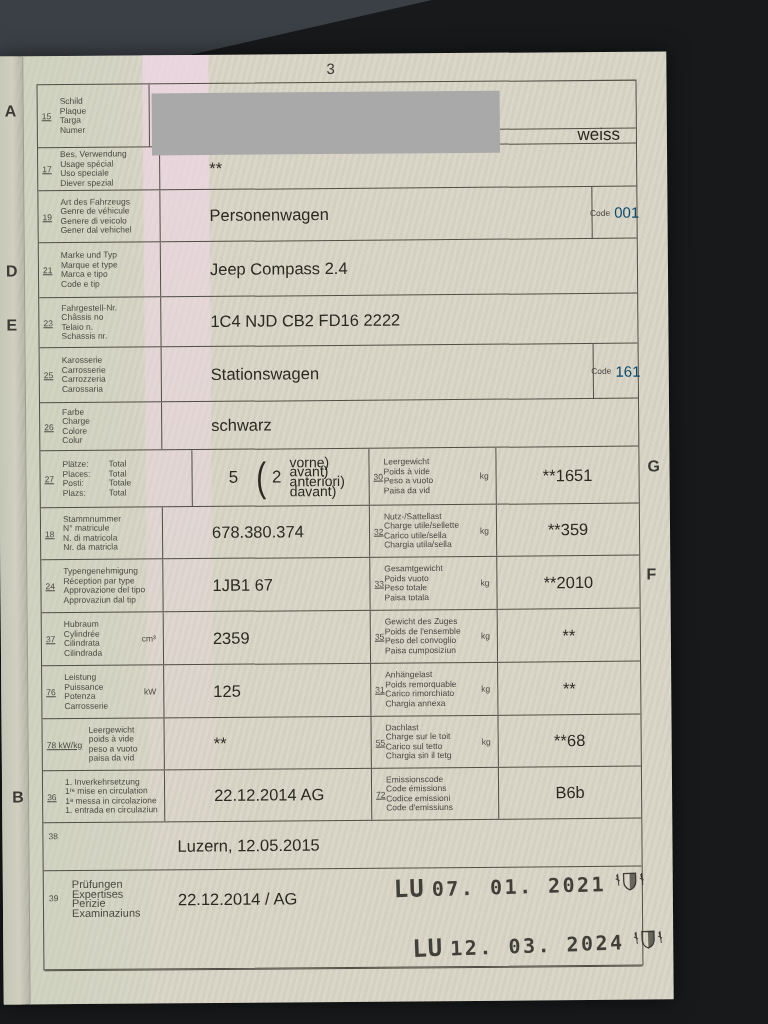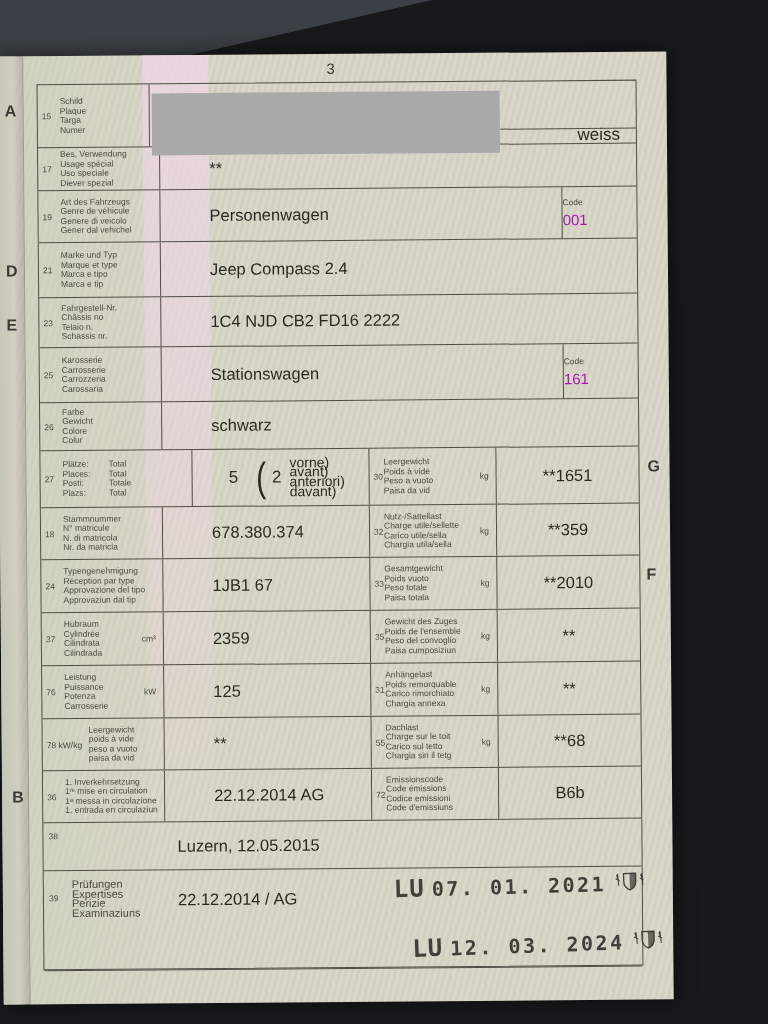--- a/index.html
+++ b/index.html
@@ -19,34 +19,34 @@
   .band-pink{position:absolute;left:146px;top:0;width:66px;height:830px;
        background:linear-gradient(180deg,rgba(238,214,228,.8),rgba(238,214,228,.38) 55%,rgba(238,214,228,0));}
   .pageno{position:absolute;left:330px;top:6px;font-size:15px;color:#3c3b33;}
   .vtable{position:absolute;left:40px;top:28px;width:600px;height:886px;border:1px solid #514e45;
        box-sizing:border-box;color:#4b4a42;}
   .row{display:flex;position:relative;box-sizing:border-box;border-bottom:1px solid #514e45;}
   .row:last-child{border-bottom:none;}
   .cl{width:122px;flex:none;position:relative;border-right:1px solid #514e45;box-sizing:border-box;}
   .cl15{width:112px;}
   .cl27{width:152px;}
-  .num{position:absolute;left:4px;top:50%;transform:translateY(-50%);font-size:8.5px;white-space:nowrap;}
+  .num{position:absolute;left:4px;top:50%;transform:translateY(-50%);font-size:8.5px;white-space:nowrap;text-decoration:underline;}
   .labels{position:absolute;left:22px;top:50%;transform:translateY(-50%);display:flex;flex-direction:column;}
   .labels span{font-size:8.5px;line-height:9.6px;white-space:nowrap;}
   .labels78{left:46px;}
   .lab2{display:flex;}
   .lab2 .c1{width:46px;}
   .unit{position:absolute;right:7px;top:50%;transform:translateY(-50%);font-size:8.5px;padding-left:38px;}
   .cv{flex:1;display:flex;align-items:center;padding-left:49px;font-size:16.5px;color:#2b2a22;box-sizing:border-box;}
   .cvl{width:206px;flex:none;display:flex;align-items:center;padding-left:49px;font-size:16.5px;color:#2b2a22;box-sizing:border-box;}
   .cvl27{width:176px;flex:none;display:flex;align-items:center;padding-left:36px;font-size:17px;color:#2b2a22;box-sizing:border-box;}
-  .codecell{width:75px;flex:none;border-left:1px solid #514e45;display:flex;flex-direction:column;
-       justify-content:center;gap:4px;box-sizing:border-box;}
+  .codecell{width:45px;flex:none;border-left:1px solid #514e45;display:flex;flex-direction:row;
+       align-items:center;justify-content:center;gap:4px;box-sizing:border-box;}
   .codecell .clab{font-size:8.5px;}
-  .codecell .cval{font-size:15px;color:#a21caf;}
+  .codecell .cval{font-size:15px;color:#0c4a6e;}
   .crl{width:128px;flex:none;position:relative;border-left:1px solid #514e45;border-right:1px solid #514e45;box-sizing:border-box;}
   .crl .labels{left:14px;}
   .crv{width:142px;flex:none;display:flex;align-items:center;justify-content:center;font-size:16.5px;color:#2b2a22;}
   .cv15{flex:1;position:relative;}
   .redact{position:absolute;left:2px;top:9px;width:348px;height:62px;background:#a9a9a9;z-index:3;}
   .weiss{position:absolute;right:16px;top:13px;font-size:17px;color:#2b2a22;margin-top:31px;}
   .weiss-line{position:absolute;left:350px;right:0;top:47px;height:1px;background:#514e45;}
   .front-group{display:flex;align-items:center;margin-left:18px;}
   .brace{font-size:30px;font-weight:400;transform:scaleY(1.35);color:#2b2a22;margin-right:6px;}
   .front-num{font-size:17px;color:#2b2a22;margin-right:8px;}
@@ -135,21 +135,21 @@
       </div>
     </div>
 
     <div class="row" style="height:55px">
       <div class="cl">
         <span class="num">21</span>
         <div class="labels">
           <span>Marke und Typ</span>
           <span>Marque et type</span>
           <span>Marca e tipo</span>
-          <span>Marca e tip</span>
+          <span>Code e tip</span>
         </div>
       </div>
       <div class="cv">Jeep Compass 2.4</div>
     </div>
 
     <div class="row" style="height:50px">
       <div class="cl">
         <span class="num">23</span>
         <div class="labels">
           <span>Fahrgestell-Nr.</span>
@@ -176,21 +176,21 @@
         <span class="clab">Code</span>
         <span class="cval">161</span>
       </div>
     </div>
 
     <div class="row" style="height:48px">
       <div class="cl">
         <span class="num">26</span>
         <div class="labels">
           <span>Farbe</span>
-          <span>Gewicht</span>
+          <span>Charge</span>
           <span>Colore</span>
           <span>Colur</span>
         </div>
       </div>
       <div class="cv">schwarz</div>
     </div>
 
     <div class="row" style="height:57px">
       <div class="cl cl27">
         <span class="num">27</span>

